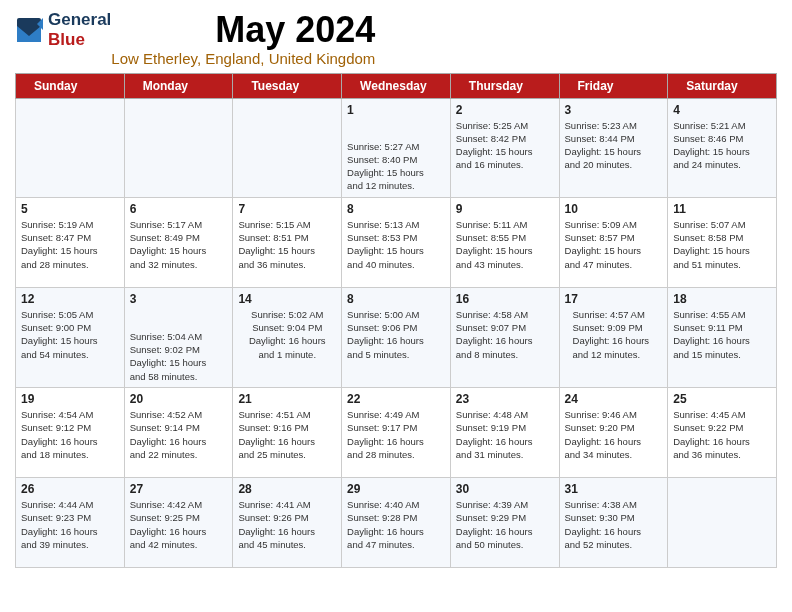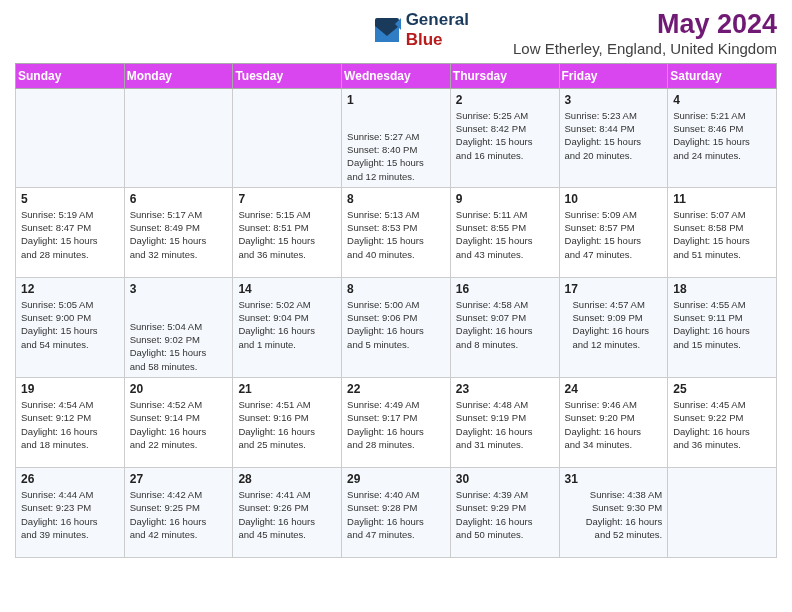--- a/index.html
+++ b/index.html
@@ -6,53 +6,52 @@
     body {
       font-family: Arial, sans-serif;
       background: #fff;
       width: 792px;
       min-height: 612px;
       padding: 10px 15px;
     }
     .header-area {
       display: flex;
       align-items: flex-start;
-      justify-content: flex-end;
+      justify-content: flex-start;
       margin-bottom: 6px;
-      gap: 44px;
     }
     .logo {
       display: flex;
       flex-direction: column;
       align-items: flex-start;
     }
     .title-area {
       text-align: right;
     }
     .month-title {
-      font-size: 27px;
+      font-size: 36px;
       font-weight: bold;
-      color: #701a75;
+      color: #000000;
       line-height: 1.1;
     }
     .location-title {
       font-size: 15px;
-      color: #404040;
+      color: #a16207;
       font-weight: normal;
     }
     table {
       width: 100%;
       border-collapse: collapse;
       table-layout: fixed;
     }
     thead tr th {
-      background-color: #d946ef;
+      background-color: #b91c1c;
       color: #fff;
       text-align: left;
-      padding: 5px 2px;
+      padding: 5px 18px;
       font-size: 12px;
       font-weight: bold;
       border: 1px solid #aaa;
     }
     tbody tr td {
       vertical-align: top;
       border: 1px solid #ccc;
       padding: 4px 5px;
       font-size: 10px;
       color: #333;
@@ -217,21 +216,21 @@
         </td>
         <td>
           <div class="day-number">3</div>
           <div class="day-info" style="white-space: pre-line; margin-top: 24px;">Sunrise: 5:04 AM
 Sunset: 9:02 PM
 Daylight: 15 hours
 and 58 minutes.</div>
         </td>
         <td>
           <div class="day-number">14</div>
-          <div class="day-info" style="white-space: pre-line;">Sunrise: 5:02 AM
+          <div class="day-info" style="white-space: pre-line; text-align: center;">Sunrise: 5:02 AM
 Sunset: 9:04 PM
 Daylight: 16 hours
 and 1 minute.</div>
         </td>
         <td>
           <div class="day-number">8</div>
           <div class="day-info" style="white-space: pre-line;">Sunrise: 5:00 AM
 Sunset: 9:06 PM
 Daylight: 16 hours
 and 5 minutes.</div>
@@ -340,21 +339,21 @@
         </td>
         <td>
           <div class="day-number">30</div>
           <div class="day-info" style="white-space: pre-line;">Sunrise: 4:39 AM
 Sunset: 9:29 PM
 Daylight: 16 hours
 and 50 minutes.</div>
         </td>
         <td>
           <div class="day-number">31</div>
-          <div class="day-info" style="white-space: pre-line; text-align: right;">Sunrise: 4:38 AM
+          <div class="day-info" style="white-space: pre-line;">Sunrise: 4:38 AM
 Sunset: 9:30 PM
 Daylight: 16 hours
 and 52 minutes.</div>
         </td>
         <td></td>
       </tr>
     </tbody>
 </table>
 
 </body></html>

